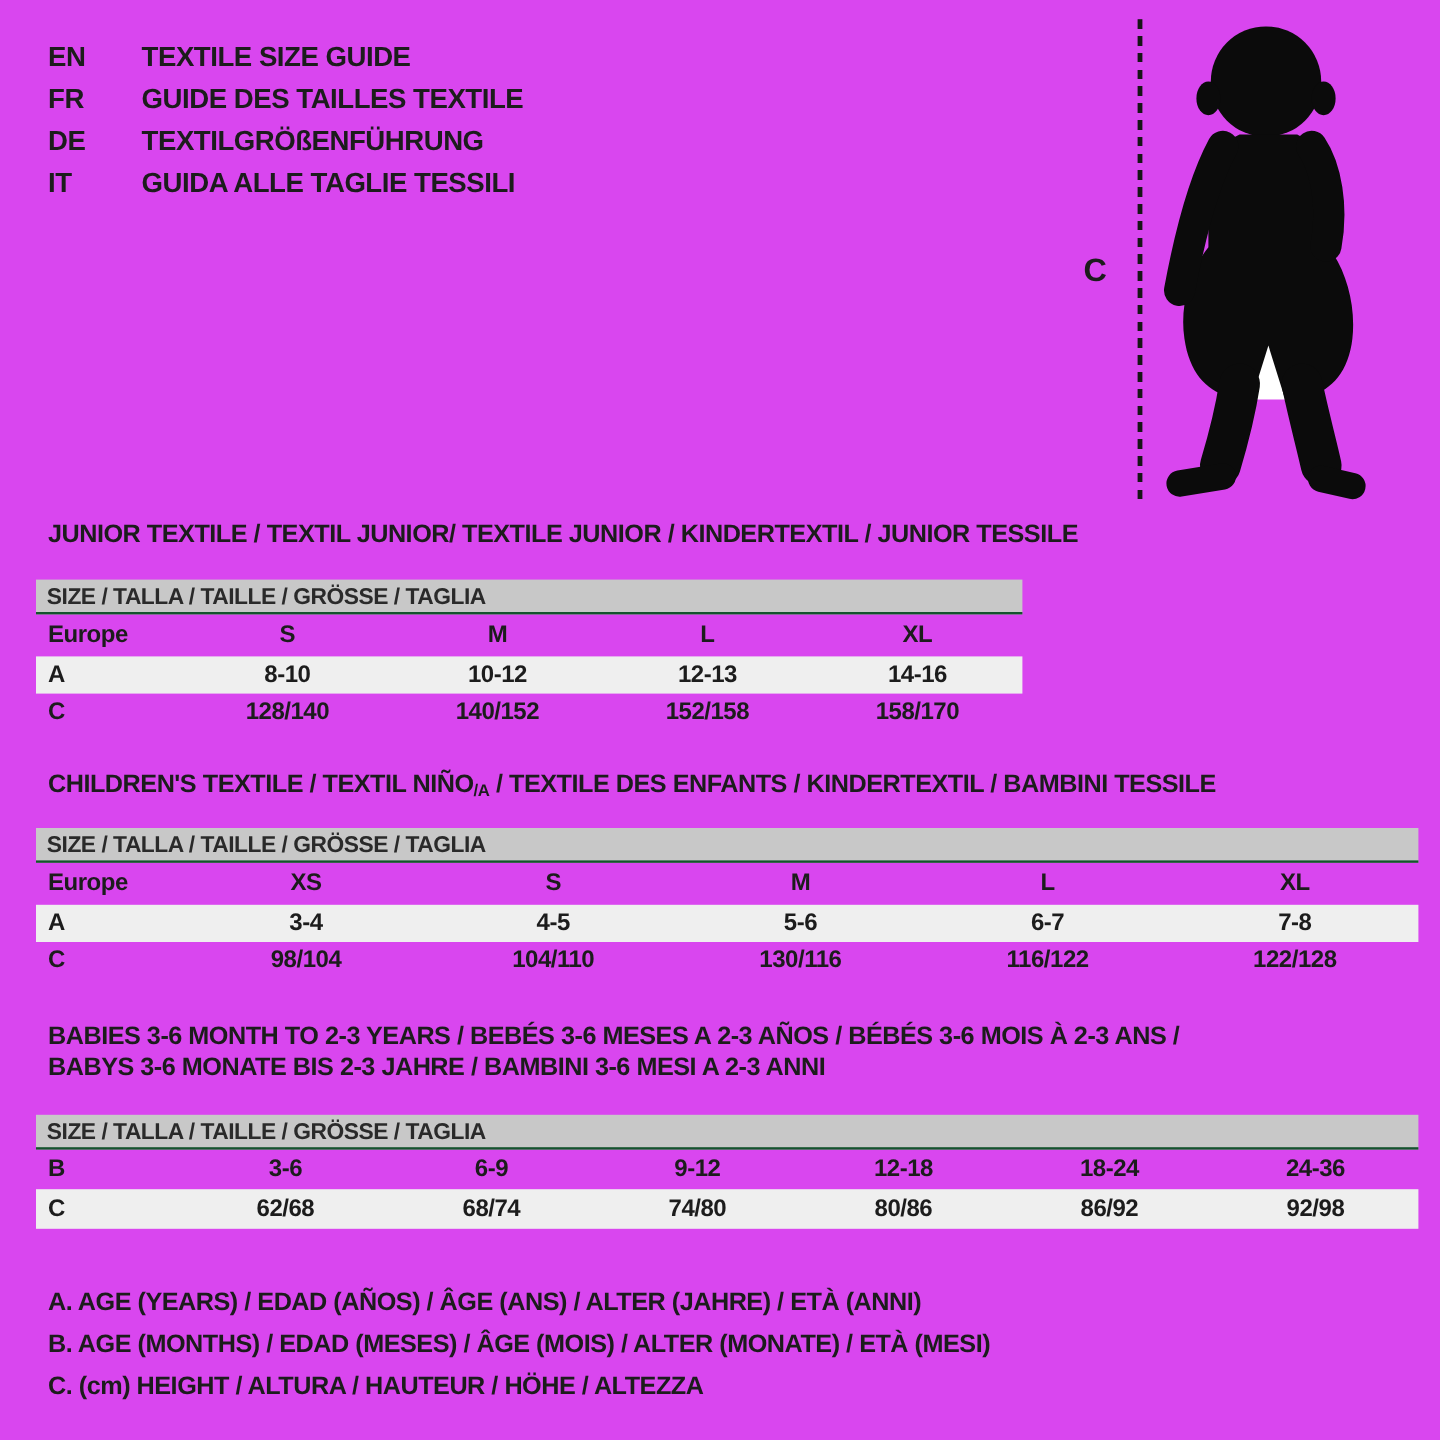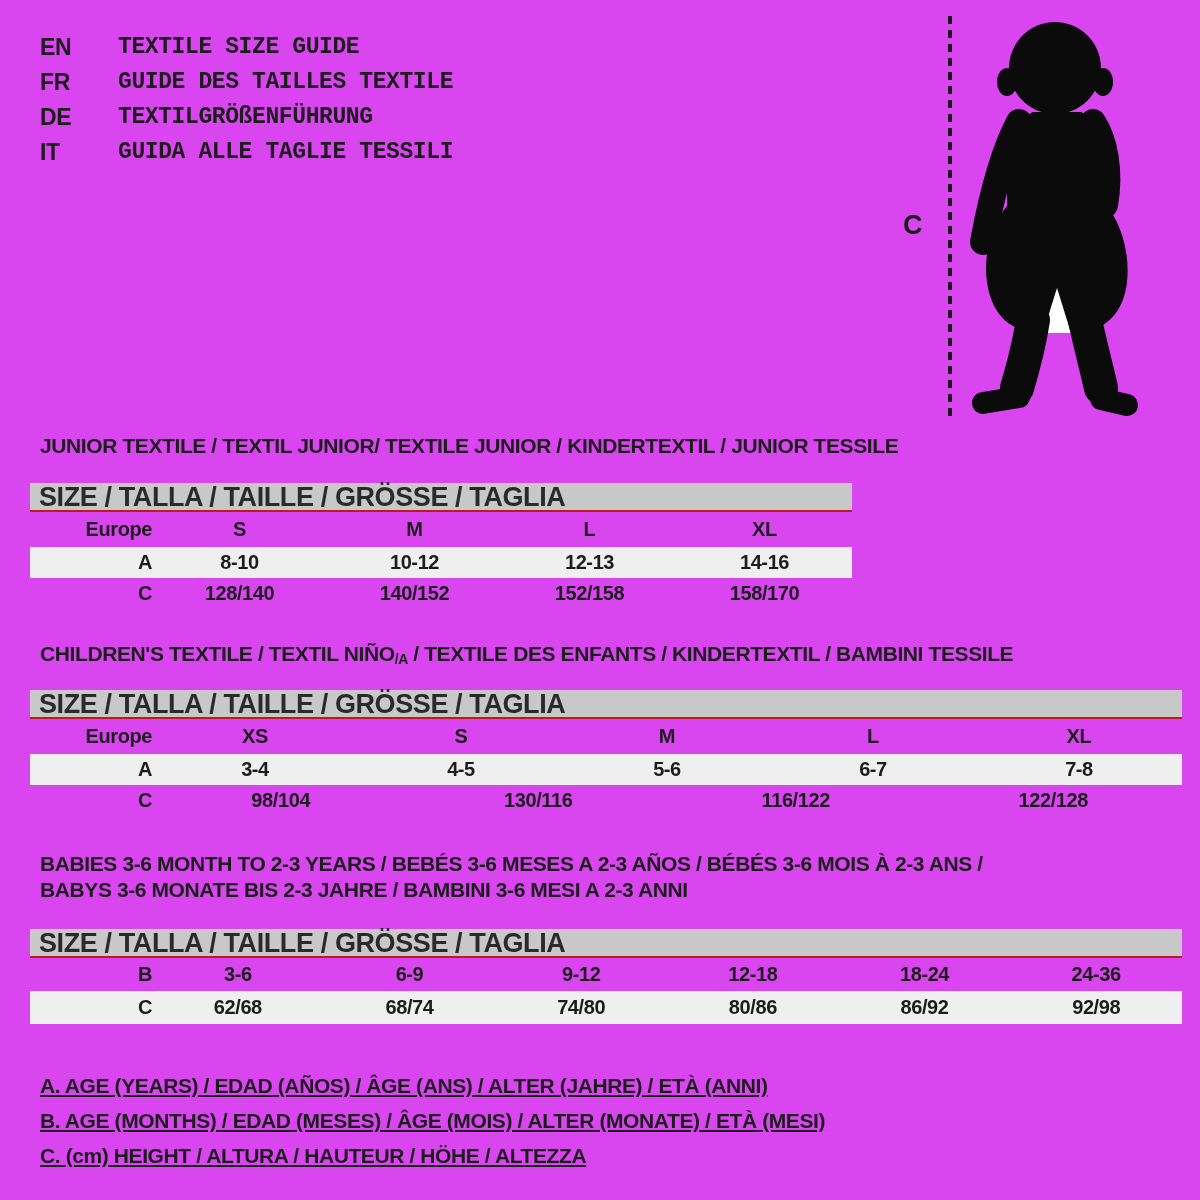--- a/index.html
+++ b/index.html
@@ -7,49 +7,49 @@
   .canvas {
     position:relative; width:1200px; height:1200px; background:#d946ef;
     font-family:"Liberation Sans", sans-serif; color:#1c1c1c;
     font-weight:700; letter-spacing:-0.4px; overflow:hidden;
   }
 
   
   .lang-block { position:absolute; left:40px; top:30px; }
   .lang-row { display:flex; height:35px; line-height:35px; font-size:23px; }
   .lang-code { width:78px; }
-  .lang-label { white-space:nowrap;font-family:Liberation Mono, monospace; }
+  .lang-label { white-space:nowrap; }
 
   
   .measure-line {
     position:absolute; left:948px; top:16px; width:4px; height:400px;
     background:repeating-linear-gradient(to bottom,#161616 0 8px,transparent 8px 14px);
   }
   .measure-label { position:absolute; left:903px; top:210px; font-size:27px; }
   .figure-svg { position:absolute; left:955px; top:20px; width:195px; height:402px; }
 
   
   .sec-title { position:absolute; left:40px; font-size:21px; white-space:nowrap; }
   .subscript { font-size:14px; vertical-align:-3px; }
 
   
   .stable { position:absolute; left:30px; }
   .size-bar {
     height:29px; line-height:29px; background:#c8c8c8; color:#2a2a2a;
-    border-bottom:2px solid #b91c1c; padding-left:9px; font-size:27px;
+    border-bottom:2px solid #14532d; padding-left:9px; font-size:19px;
   }
   .trow { display:flex; font-size:20px; }
   .trow.region { height:35px; line-height:35px; }
   .trow.data { height:31px; line-height:31px; }
   .trow.shaded { background:#efefef; }
-  .tlabel { width:122px; padding-left:10px;text-align:right; }
+  .tlabel { width:122px; padding-left:10px; }
   .tcell { flex:1; text-align:center; }
 
   
-  .legend-block { position:absolute; left:40px; top:1068px;text-decoration:underline; }
+  .legend-block { position:absolute; left:40px; top:1068px; }
   .legend-line { height:35px; line-height:35px; font-size:21px; white-space:nowrap; }
 </style>
 </head>
 <body>
 
 <div class="canvas">
 
   <div class="lang-block">
     <div class="lang-row">
       <span class="lang-code">EN</span>
@@ -132,20 +132,21 @@
       <span class="tlabel">A</span>
       <span class="tcell">3-4</span>
       <span class="tcell">4-5</span>
       <span class="tcell">5-6</span>
       <span class="tcell">6-7</span>
       <span class="tcell">7-8</span>
     </div>
     <div class="trow data">
       <span class="tlabel">C</span>
       <span class="tcell">98/104</span>
+      <span class="tcell">104/110</span>
       <span class="tcell">130/116</span>
       <span class="tcell">116/122</span>
       <span class="tcell">122/128</span>
     </div>
   </div>
 
   <div class="sec-title" style="top:852px;">BABIES 3-6 MONTH TO 2-3 YEARS / BEBÉS 3-6 MESES A 2-3 AÑOS / BÉBÉS 3-6 MOIS À 2-3 ANS /</div>
   <div class="sec-title" style="top:878px;">BABYS 3-6 MONATE BIS 2-3 JAHRE / BAMBINI 3-6 MESI A 2-3 ANNI</div>
   <div class="stable" style="top:929px; width:1152px;">
     <div class="size-bar">SIZE / TALLA / TAILLE / GRÖSSE / TAGLIA</div>

